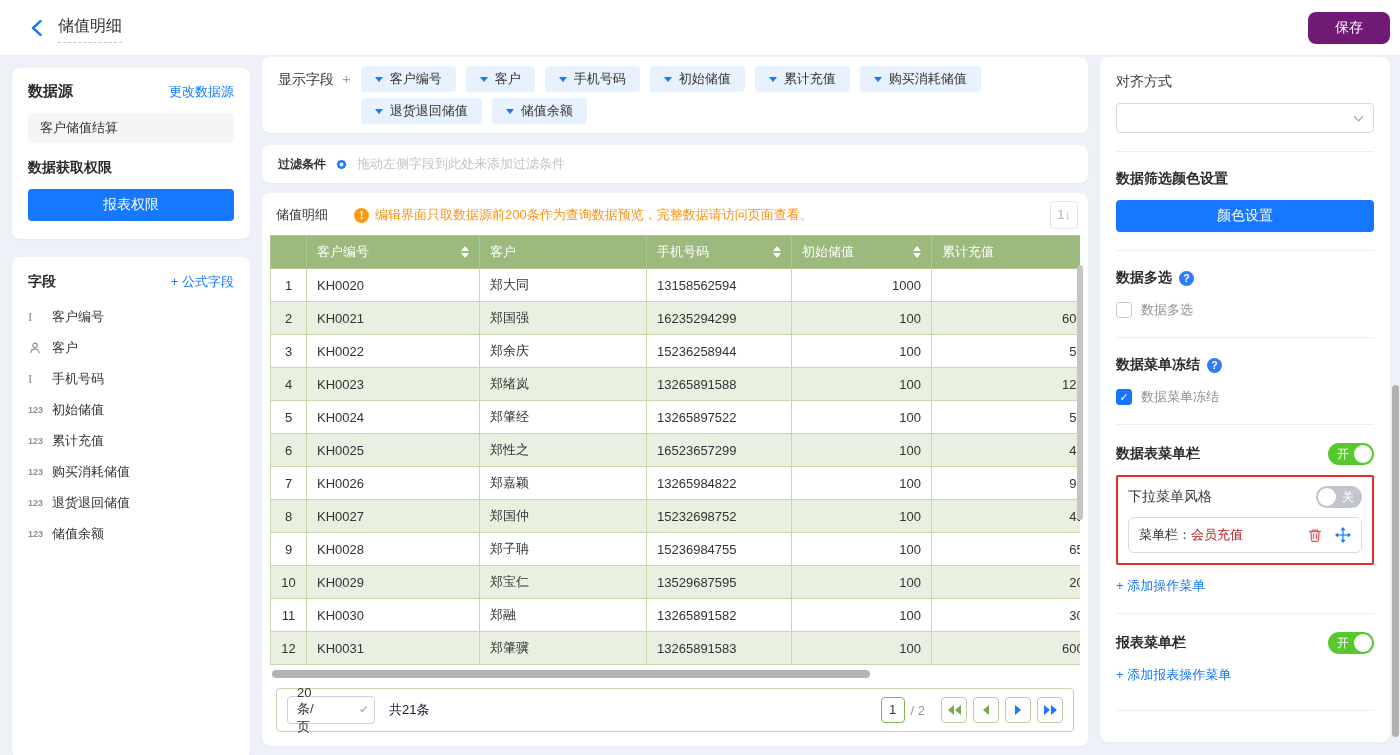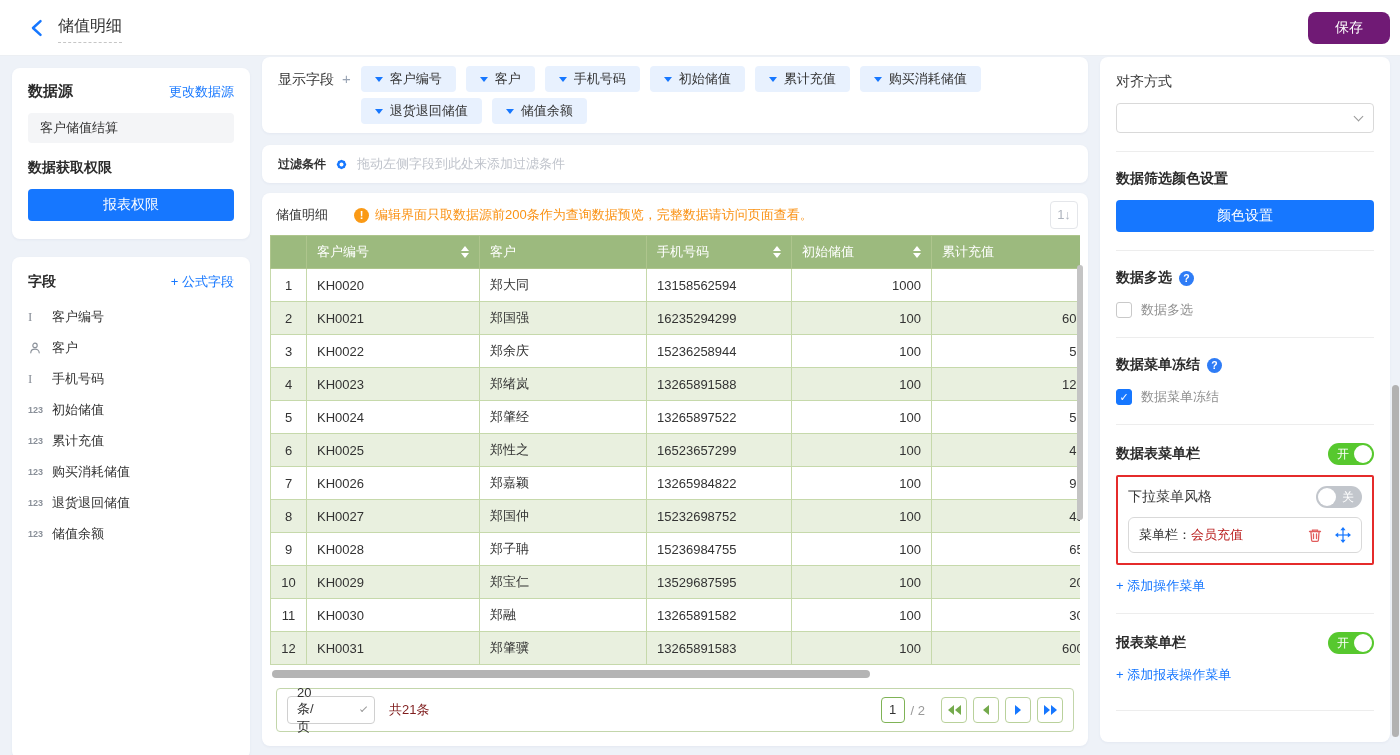--- a/index.html
+++ b/index.html
@@ -82,21 +82,21 @@
   .v-scrollbar { position:absolute; right:5px; top:72px; width:6px; height:255px;
     background:#c4c4c4; border-radius:3px; }
 
   .pager { margin:10px 14px 0; height:44px; border:1px solid #c3d6ab; border-radius:4px;
     display:flex; align-items:center; padding:0 10px; }
   .psize { width:88px; height:28px; border:1px solid #d0d0d0; border-radius:4px;
     display:flex; align-items:center; justify-content:space-between; padding:0 9px;
     font-size:13px; color:#333; cursor:pointer;gap:48px; }
   .chev { width:7px; height:7px; border-right:1.5px solid #999; border-bottom:1.5px solid #999;
     transform:rotate(45deg); margin-top:-3px; }
-  .ptotal { margin-left:14px; font-size:13px; color:#7f1d1d; }
+  .ptotal { margin-left:14px; font-size:13px; color:#0f172a; }
   .pright { margin-left:auto; display:flex; align-items:center; }
   .pnum { width:24px; height:26px; border:1px solid #7fb356; border-radius:4px; font-size:13px;
     color:#333; text-align:center; line-height:24px; }
   .pslash { margin:0 10px 0 6px; font-size:13px; color:#999; }
   .pbtn { width:26px; height:26px; border:1px solid #b9d19b; border-radius:4px; background:#fff;
     margin-left:6px; display:flex; align-items:center; justify-content:center; gap:1px; cursor:pointer; }
   .tl { width:0; height:0; border-top:5px solid transparent; border-bottom:5px solid transparent; border-right:6px solid #74aa4c; }
   .tr-b { width:0; height:0; border-top:5px solid transparent; border-bottom:5px solid transparent; border-left:6px solid #1677ff; }
 
   

